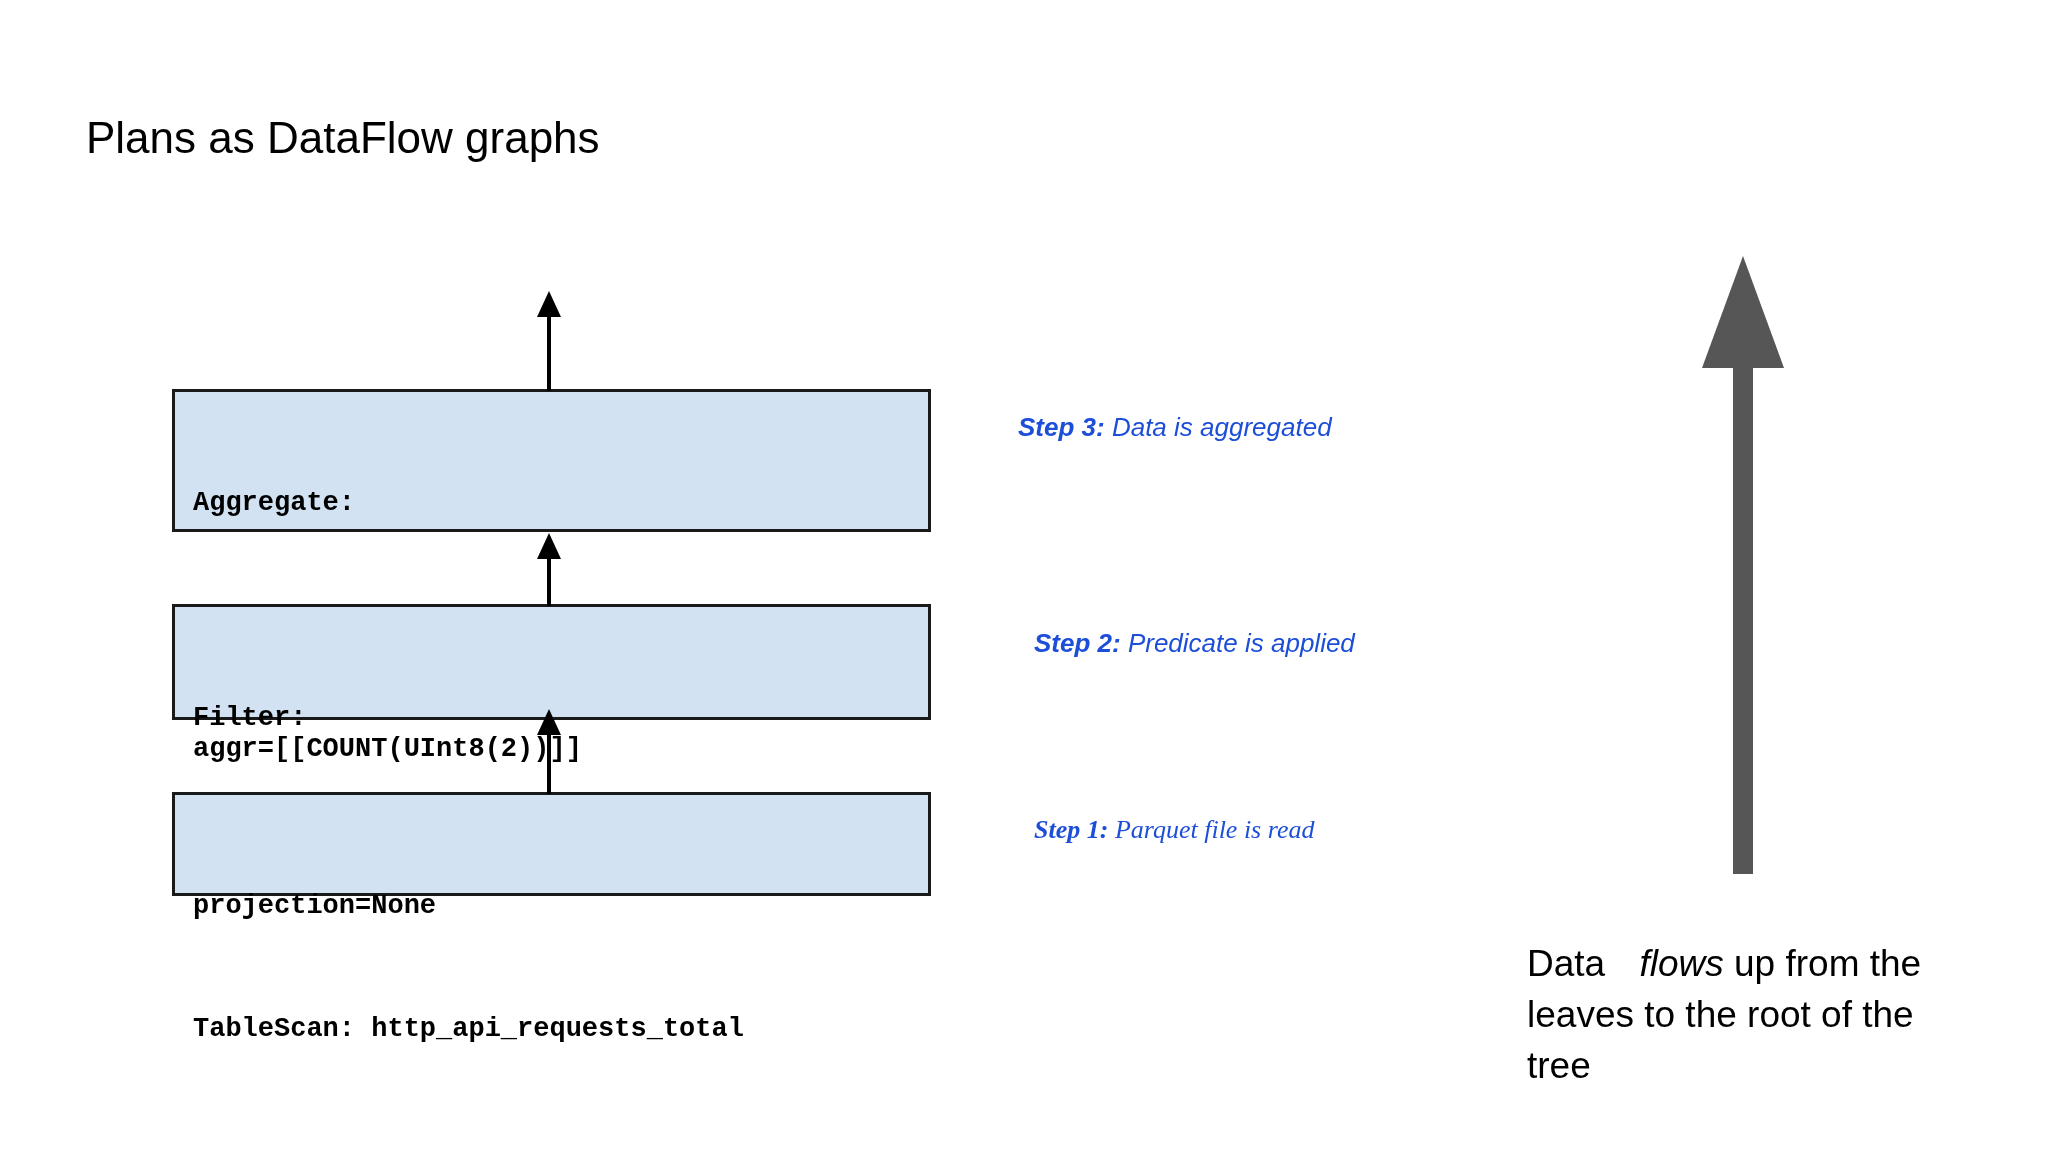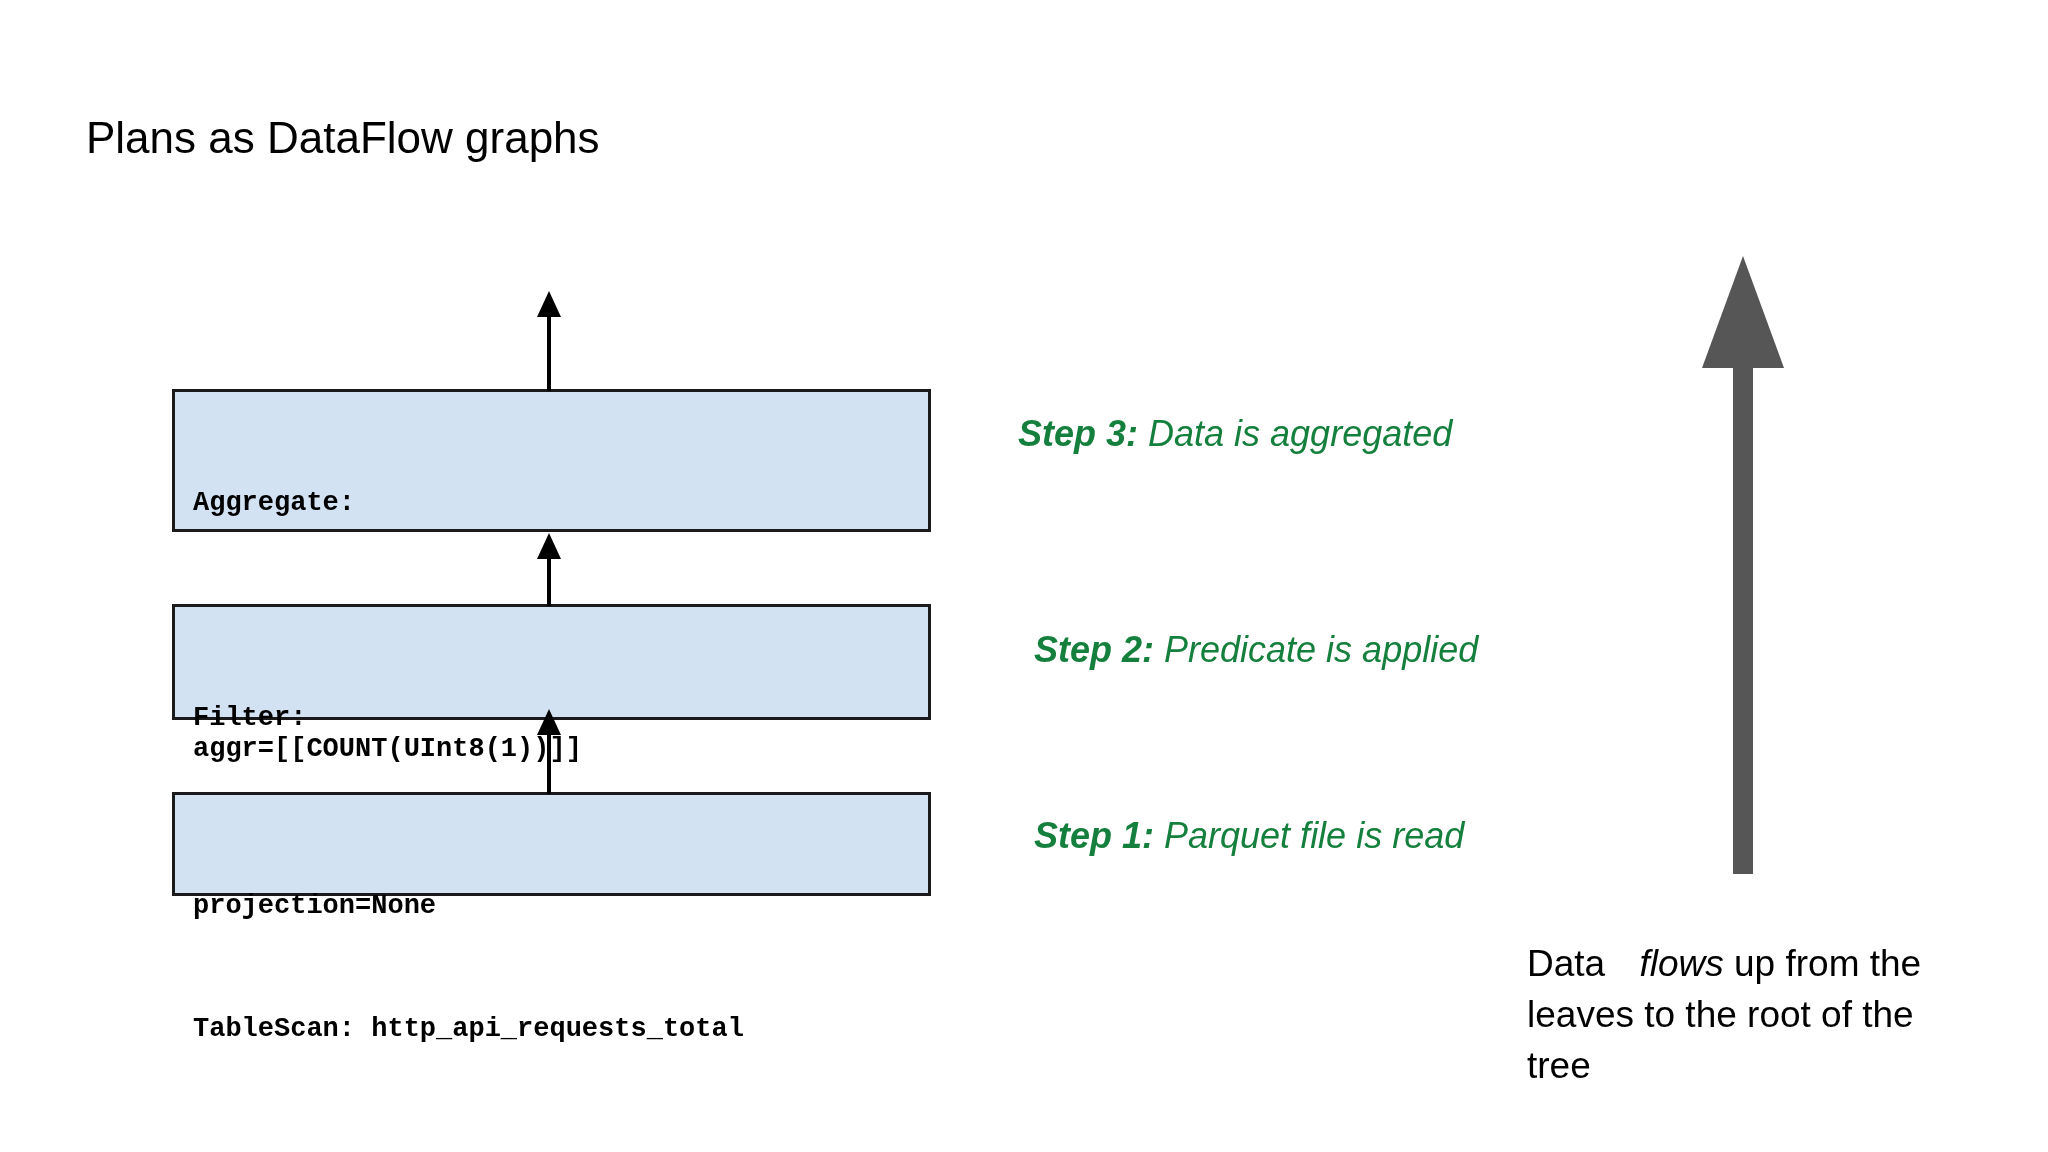--- a/index.html
+++ b/index.html
@@ -75,33 +75,33 @@
     border-right: 12px solid transparent;
     border-bottom: 26px solid #000000;
   }
   #connector-root      { top: 291px; height: 100px; }
   #connector-filter-agg{ top: 533px; height: 73px; }
   #connector-scan-filt { top: 709px; height: 85px; }
 
   
   .step-note {
     position: absolute;
-    font-size: 36px;
+    font-size: 26px;
     font-style: italic;
     line-height: 1.2;
     white-space: nowrap;
-    color: #15803d;
+    color: #1d4ed8;
   }
   .step-note .step-label {
     font-weight: 700;
     font-style: italic;
   }
   #step-3 { left: 1018px; top: 412px; }
   #step-2 { left: 1034px; top: 628px; }
-  #step-1 { left: 1034px; top: 814px; }
+  #step-1 { left: 1034px; top: 814px; font-family: Liberation Serif, serif; }
 
   
   #flow-arrow {
     position: absolute;
     left: 1702px;
     top: 256px;
     width: 82px;
     height: 618px;
   }
   #flow-arrow .arrow-head {
@@ -136,21 +136,21 @@
   #flow-caption .em { font-style: italic; margin-left: 24px; }
 </style>
 </head>
 <body>
 
 <div id="slide-title">Plans as DataFlow graphs</div>
 
 <div id="node-aggregate" class="plan-node">
   <span class="code-line">Aggregate:</span>
   <span class="code-line">groupBy=[[#status]],</span>
-  <span class="code-line">aggr=[[COUNT(UInt8(1))]]</span>
+  <span class="code-line">aggr=[[COUNT(UInt8(2))]]</span>
 </div>
 
 <div id="node-filter" class="plan-node">
   <span class="code-line">Filter:</span>
   <span class="code-line">#path Eq Utf8("/api/v2/write")</span>
 </div>
 
 <div id="node-tablescan" class="plan-node">
   <span class="code-line">projection=None</span>
   <span class="code-line">TableScan: http_api_requests_total</span>

